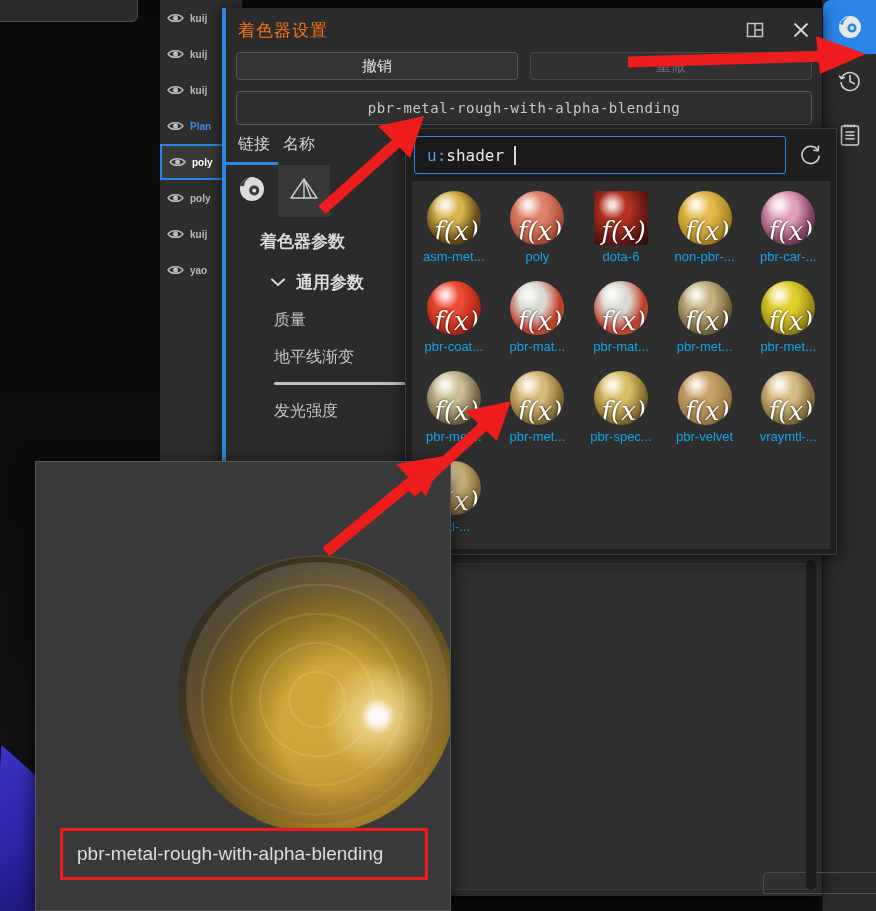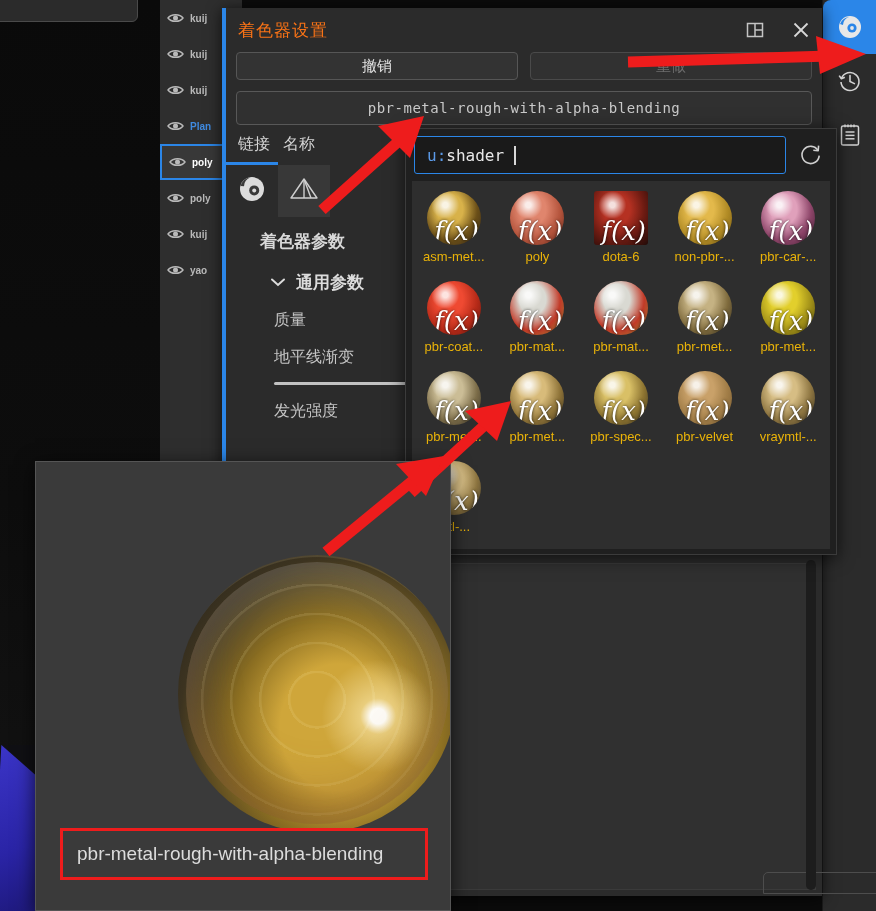--- a/index.html
+++ b/index.html
@@ -186,21 +186,21 @@
   }
   .thumb.square { border-radius: 3px; }
   .fx {
     position: absolute; right: 2px; bottom: 1px;
     font-family: "DejaVu Serif", "Liberation Serif", serif;
     font-style: italic; font-size: 26px; color: #fff;
     text-shadow: 0 0 3px rgba(0,0,0,.8);
     line-height: 1;
   }
   .cell-label {
-    font-size: 13px; color: #eab308; max-width: 80px;
+    font-size: 13px; color: #0ea5e9; max-width: 80px;
     white-space: nowrap; overflow: hidden; text-overflow: clip; text-align: left;
   }
 
   
   .lower-body {
     position: absolute; left: 6px; top: 555px; right: 6px; bottom: 6px;
     background: #303030; border: 1px solid #3a3a3a;
   }
   .knob {
     position: absolute; left: 196px; top: -12px; width: 22px; height: 22px;

